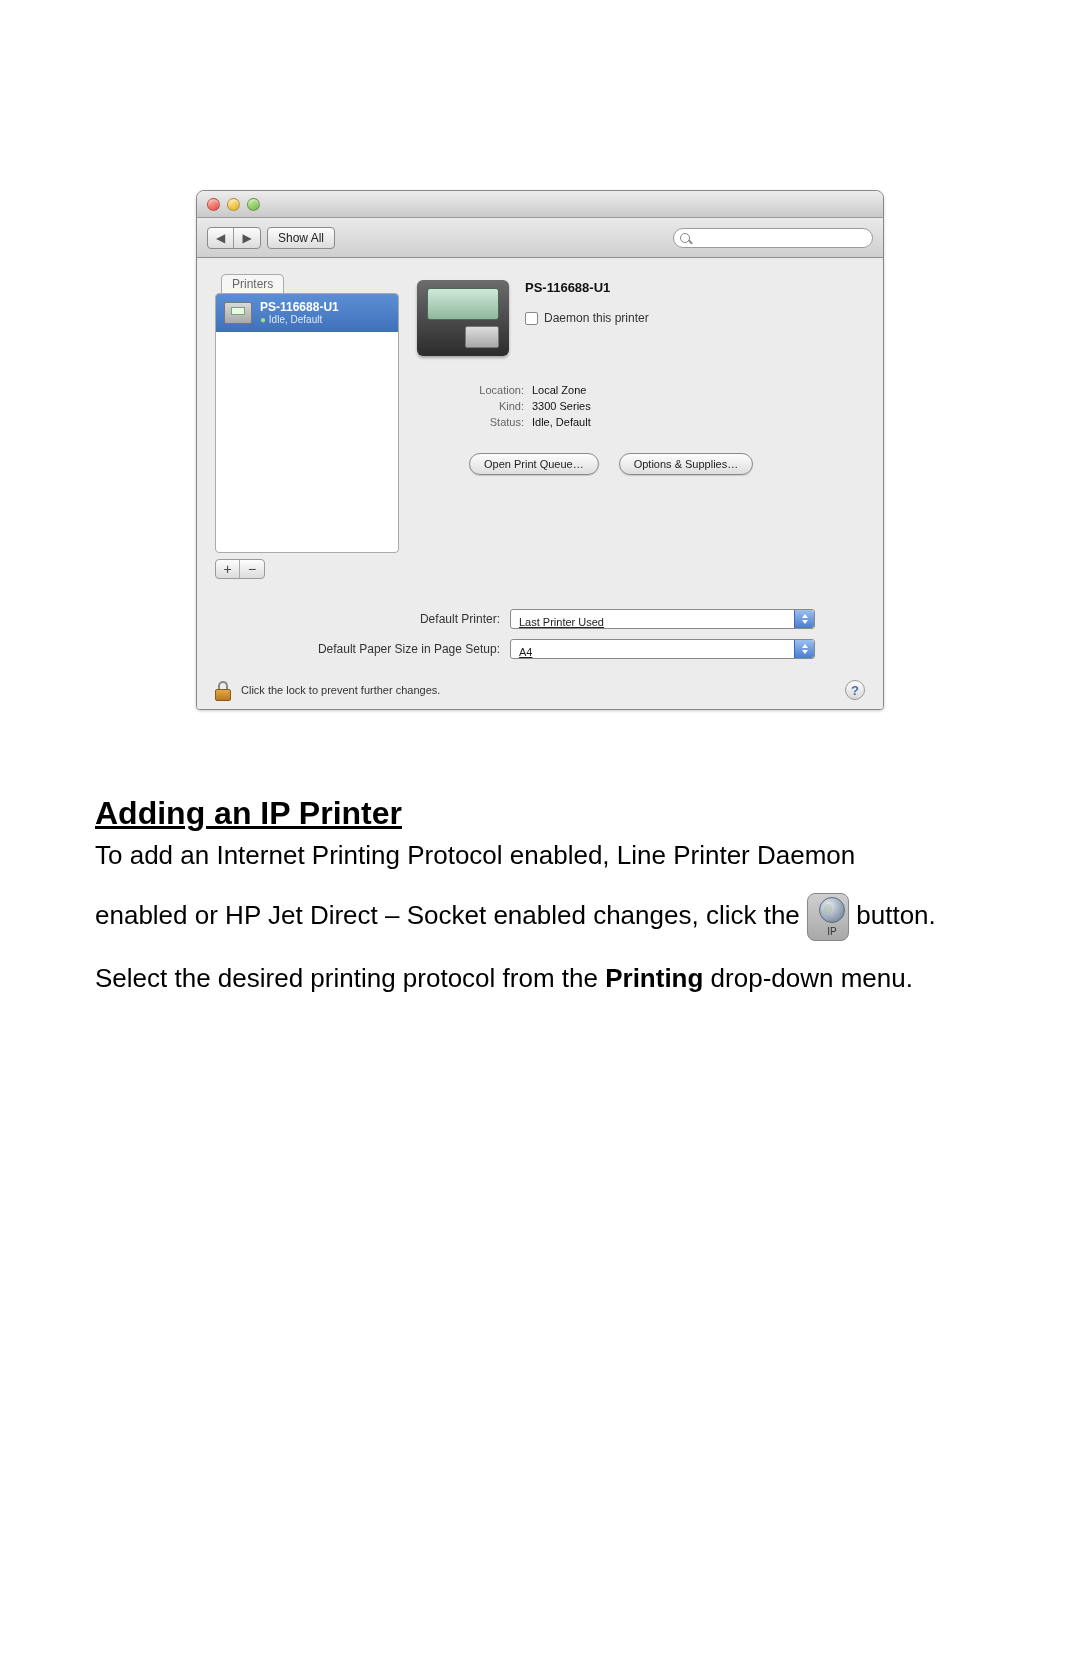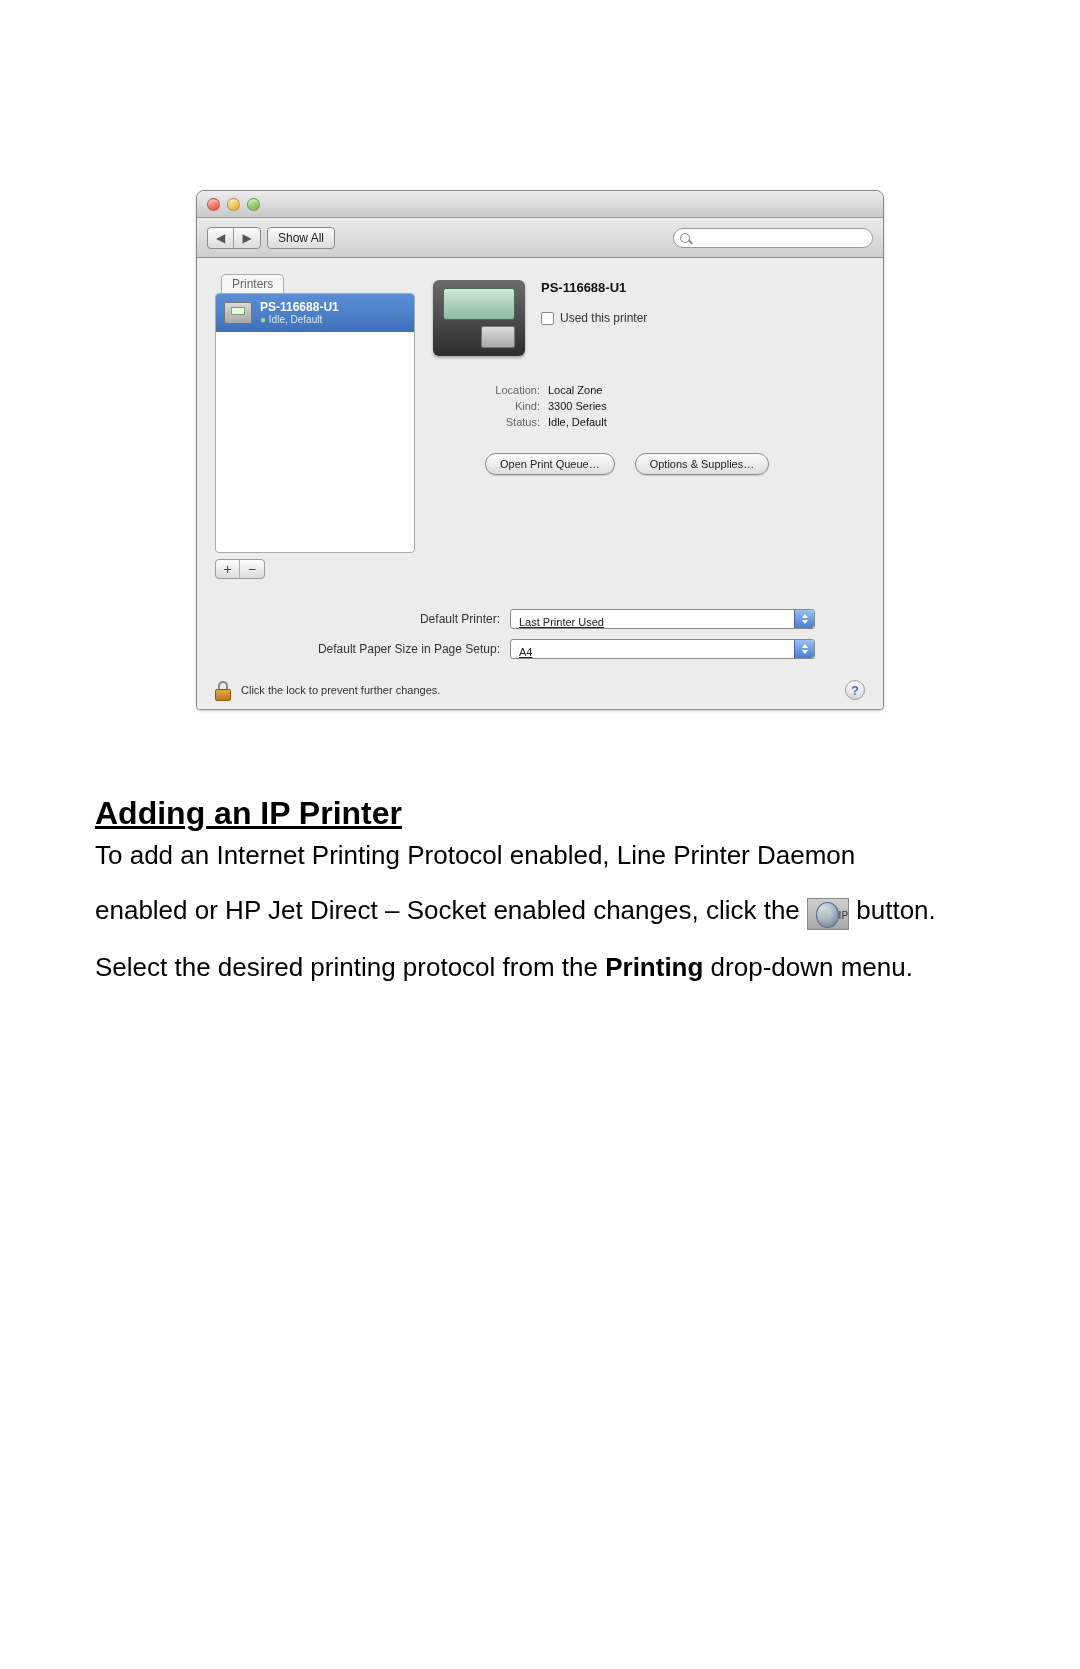--- a/index.html
+++ b/index.html
@@ -100,21 +100,21 @@
   }
   .toolbar-search::after {
     content:""; position:absolute; left:14px; top:12px;
     width:5px;height:1.5px;background:#888;transform:rotate(45deg);
   }
   .win-body {
     padding: 16px 18px 8px 18px;
     background: #ececec;
   }
   .content-row { display:flex; gap:18px; align-items:flex-start; }
-  .printer-list-wrap { width: 200px; }
+  .printer-list-wrap { width: 184px; }
   .tab-label {
     font-size: 12px; color:#666;
     background:#f6f6f6;
     border:1px solid #aaa;
     border-bottom:none;
     border-radius:5px 5px 0 0;
     padding:2px 10px;
     display:inline-block;
     margin-left:6px;
   }
@@ -234,24 +234,24 @@
     margin-bottom:6px;
   }
   .article p {
     font-size: 26px;
     line-height: 1.35;
     color:#000;
     margin-bottom: 20px;
   }
   .inline-wrap { display:inline-block; vertical-align:middle; }
   .ip-inline-icon {
-    display:inline-flex;flex-direction:row;align-items:center;
+    display:inline-flex;flex-direction:column;align-items:center;
     width:42px;
     background:linear-gradient(#cfcfcf,#a8a8a8);
-    border:1px solid #888;border-radius:0;
+    border:1px solid #888;border-radius:8px;
     padding:3px 0 1px 8px;
     vertical-align:middle;
   }
   .ip-inline-icon .globe {
     width:26px;height:26px;border-radius:50%;
     background:radial-gradient(circle at 35% 30%, #e5ebf3, #8a97ab 70%, #5d6b80);
     border:1px solid #5d6b80;
     position:relative;
   }
   .ip-inline-icon .globe::before{
@@ -300,21 +300,21 @@
             <div class="lc">−</div>
           </div>
         </div>
         <div class="printer-info">
           <div class="info-head">
             <div class="big-printer-icon"></div>
             <div>
               <div class="info-title">PS-116688-U1</div>
               <div class="share-row">
                 <span class="chk"></span>
-                <span>Used this printer</span>
+                <span>Daemon this printer</span>
               </div>
             </div>
           </div>
           <div class="info-details">
             <div class="row">
               <span class="label">Location:</span>
               <span class="val">Local Zone</span>
             </div>
             <div class="row">
               <span class="label">Kind:</span>

